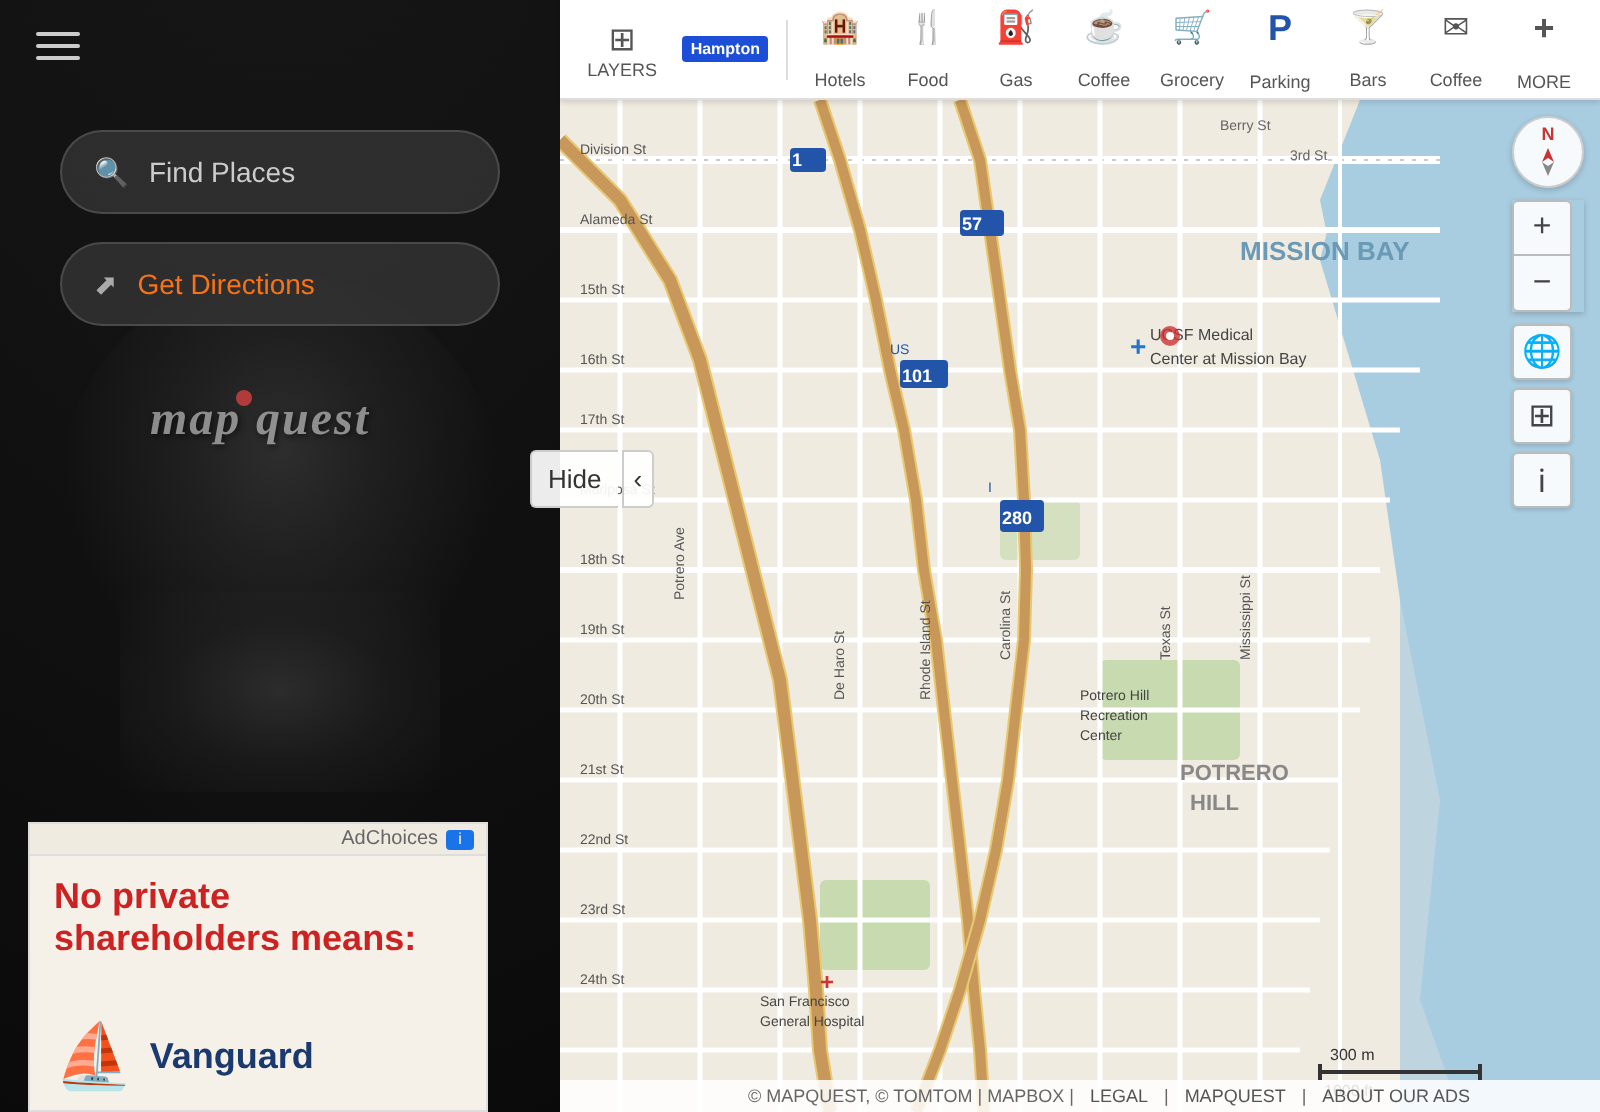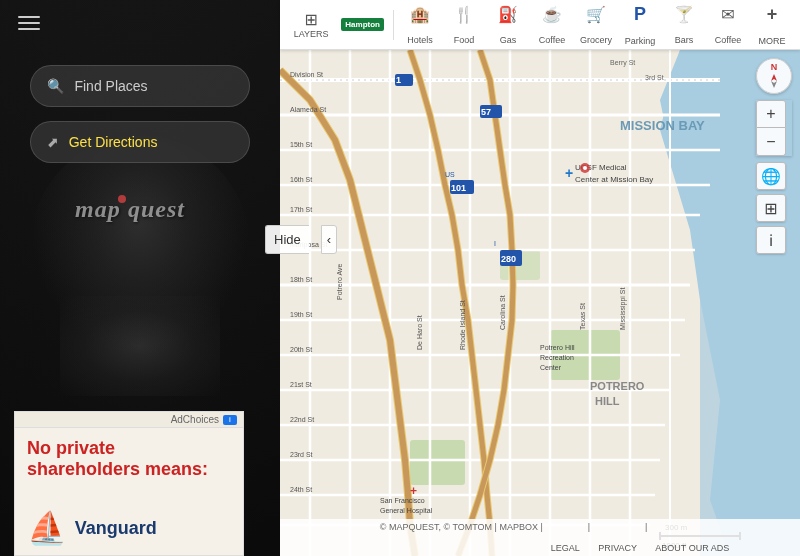--- a/index.html
+++ b/index.html
@@ -83,21 +83,21 @@
       border-radius: 22px;
       border: 1px solid rgba(120,120,120,0.4);
       display: flex;
       align-items: center;
       padding: 0 16px;
       gap: 10px;
       cursor: pointer;
       margin-top: 14px;
     }
     .dir-icon { color: #aaa; font-size: 14px; }
-    .dir-text { color: #fde047; font-size: 14px; }
+    .dir-text { color: #f97316; font-size: 14px; }
 
     
     #mapquest-logo {
       margin-top: 28px;
       color: #fff;
       font-size: 22px;
       font-weight: bold;
       letter-spacing: 1px;
       font-family: Georgia, serif;
       opacity: 0.7;
@@ -163,21 +163,21 @@
     }
 
     
     #hide-btn {
       position: absolute;
       left: 265px;
       top: 225px;
       z-index: 30;
       display: flex;
       align-items: center;
-      gap: 12px;
+      gap: 2px;
       cursor: pointer;
     }
     #hide-label {
       background: rgba(255,255,255,0.92);
       padding: 6px 8px;
       font-size: 13px;
       color: #333;
       border-radius: 3px 0 0 3px;
       border: 1px solid #ccc;
       border-right: none;
@@ -237,21 +237,21 @@
       justify-content: center;
       padding: 4px 8px;
       cursor: pointer;
       min-width: 44px;
     }
     .layers-icon { font-size: 16px; color: #555; }
     .layers-label { font-size: 9px; color: #555; }
 
     
     .hampton-badge {
-      background: #15803d;
+      background: #1d4ed8;
       color: #fff;
       font-size: 8px;
       font-weight: bold;
       padding: 2px 4px;
       border-radius: 2px;
       white-space: nowrap;
     }
 
     
     #map-controls {
@@ -316,21 +316,21 @@
       width: 549px;
       background: rgba(255,255,255,0.85);
       padding: 3px 8px;
       font-size: 9px;
       color: #666;
       z-index: 20;
       display: flex;
       justify-content: center;
       gap: 8px;
     }
-    #attribution a { color: #555; text-decoration: none; margin-top: 21px; }
+    #attribution a { color: #555; text-decoration: none; }
 
     
     #map-svg {
       position: absolute;
       top: 50px; left: 0;
       width: 100%; height: calc(100% - 50px);
     }
   </style>
 </head>
 <body>
@@ -589,16 +589,16 @@
   </div>
   <div class="map-ctrl-btn" style="margin-top:2px; border-radius:3px;">
     <span>ℹ</span>
   </div>
 </div>
 
 <div id="attribution">
   <span>© MAPQUEST, © TOMTOM | MAPBOX |</span>
   <a href="#">LEGAL</a>
   <span>|</span>
-  <a href="#">PRIVACY</a>
+  <a href="#">MAPQUEST</a>
   <span>|</span>
   <a href="#">ABOUT OUR ADS</a>
 </div>
 
 </body></html>

